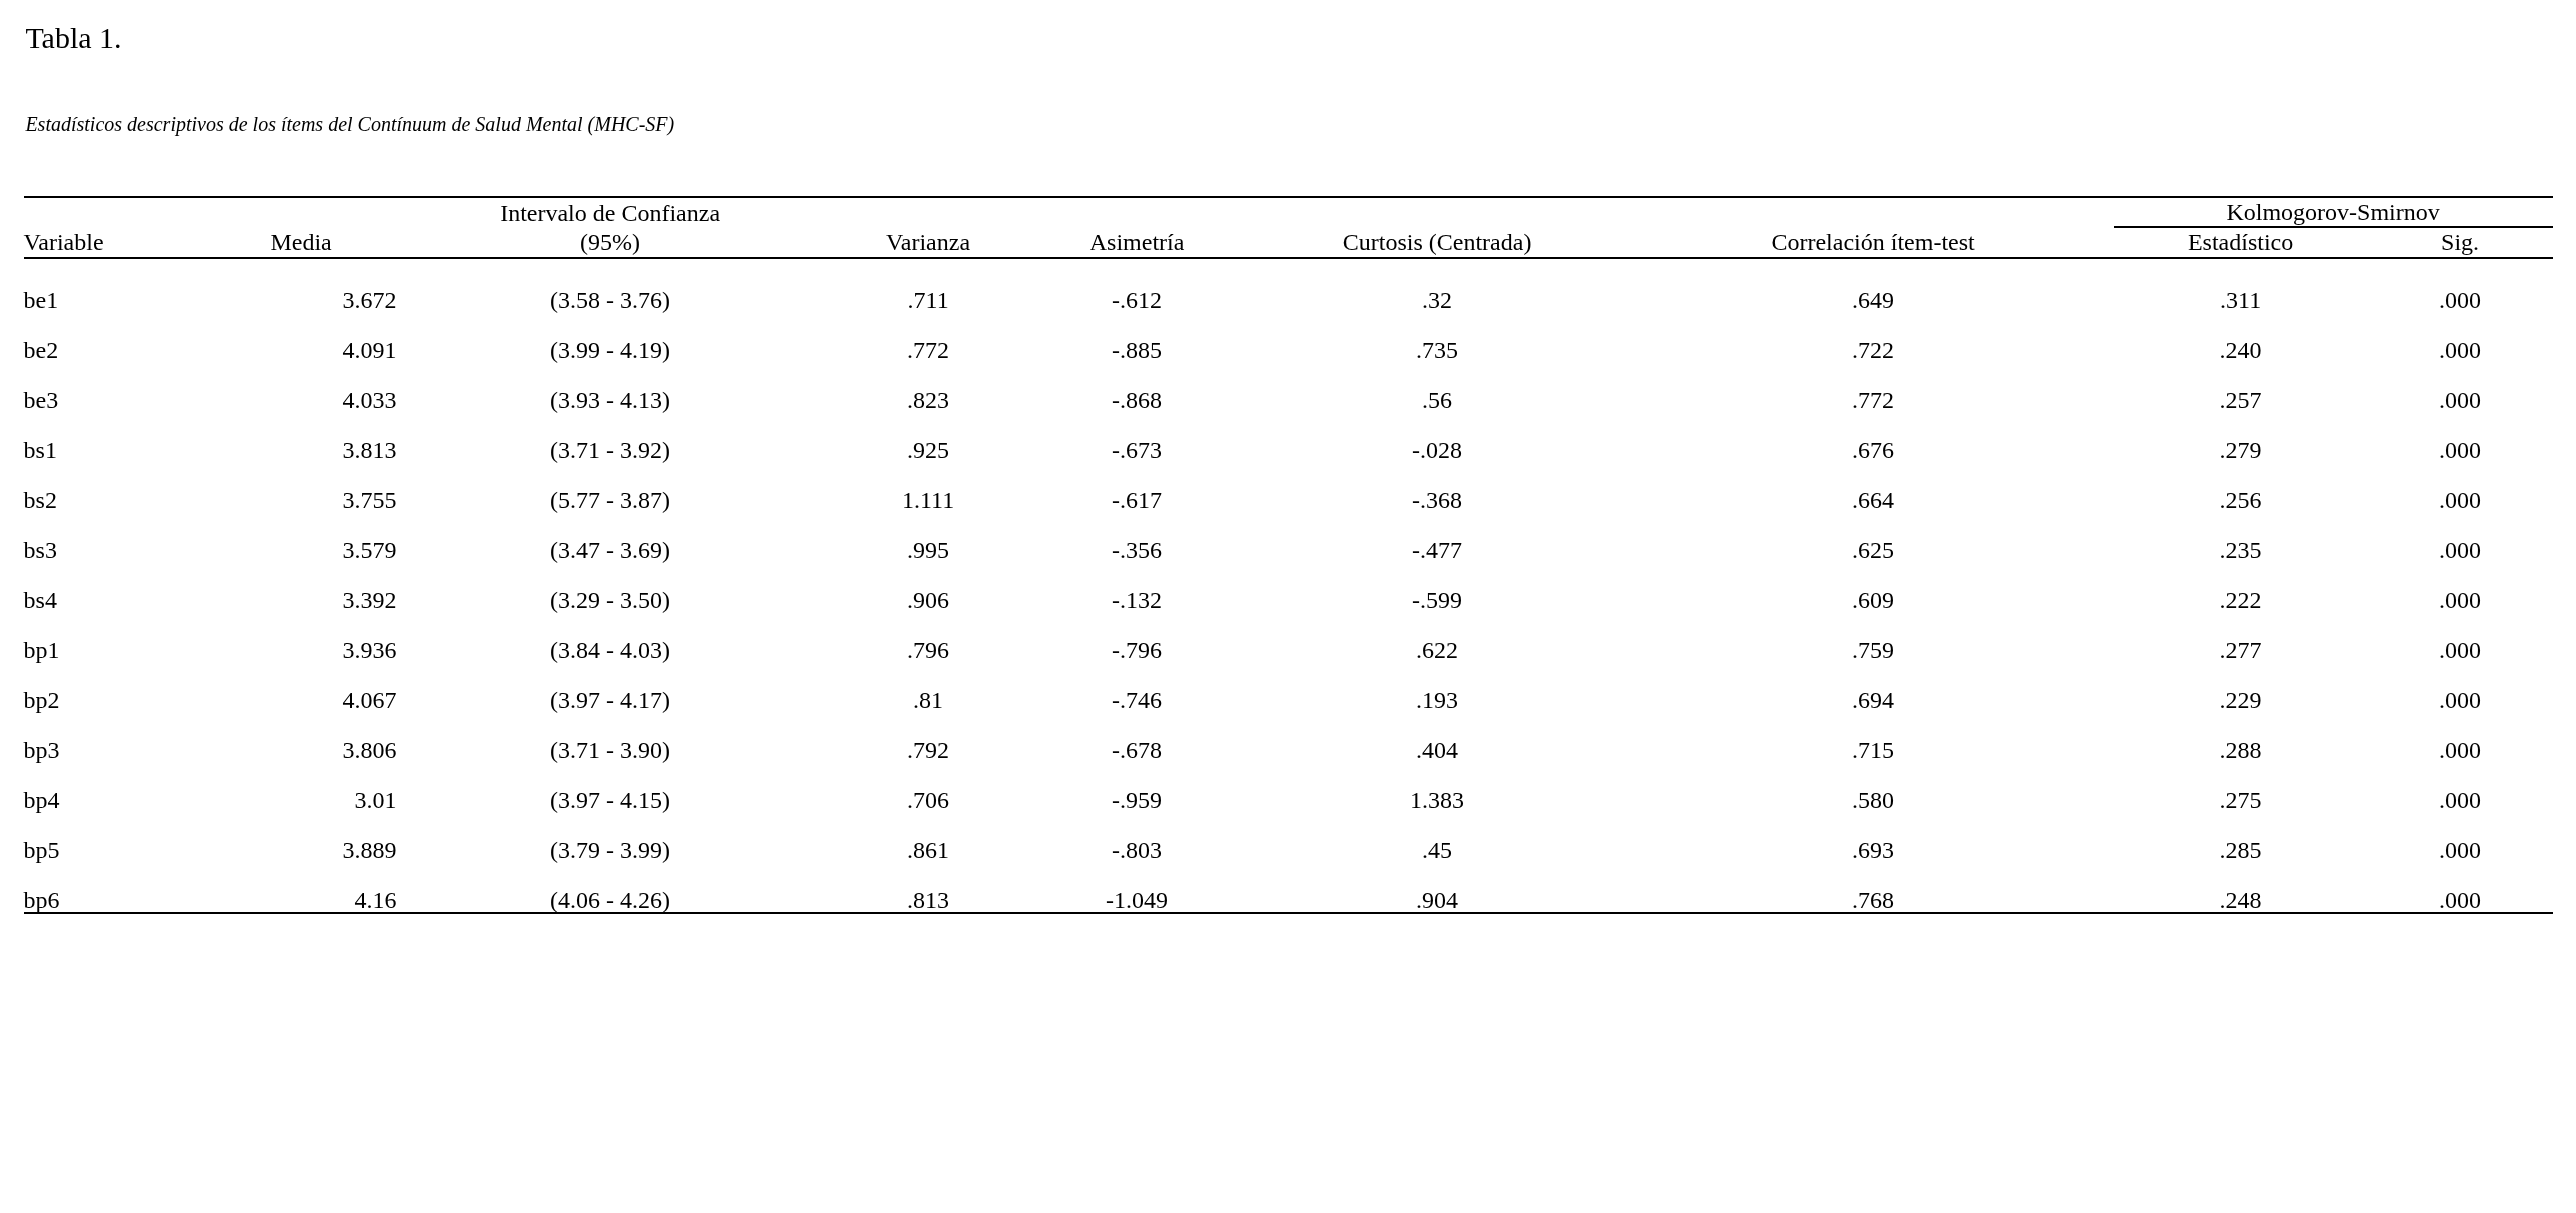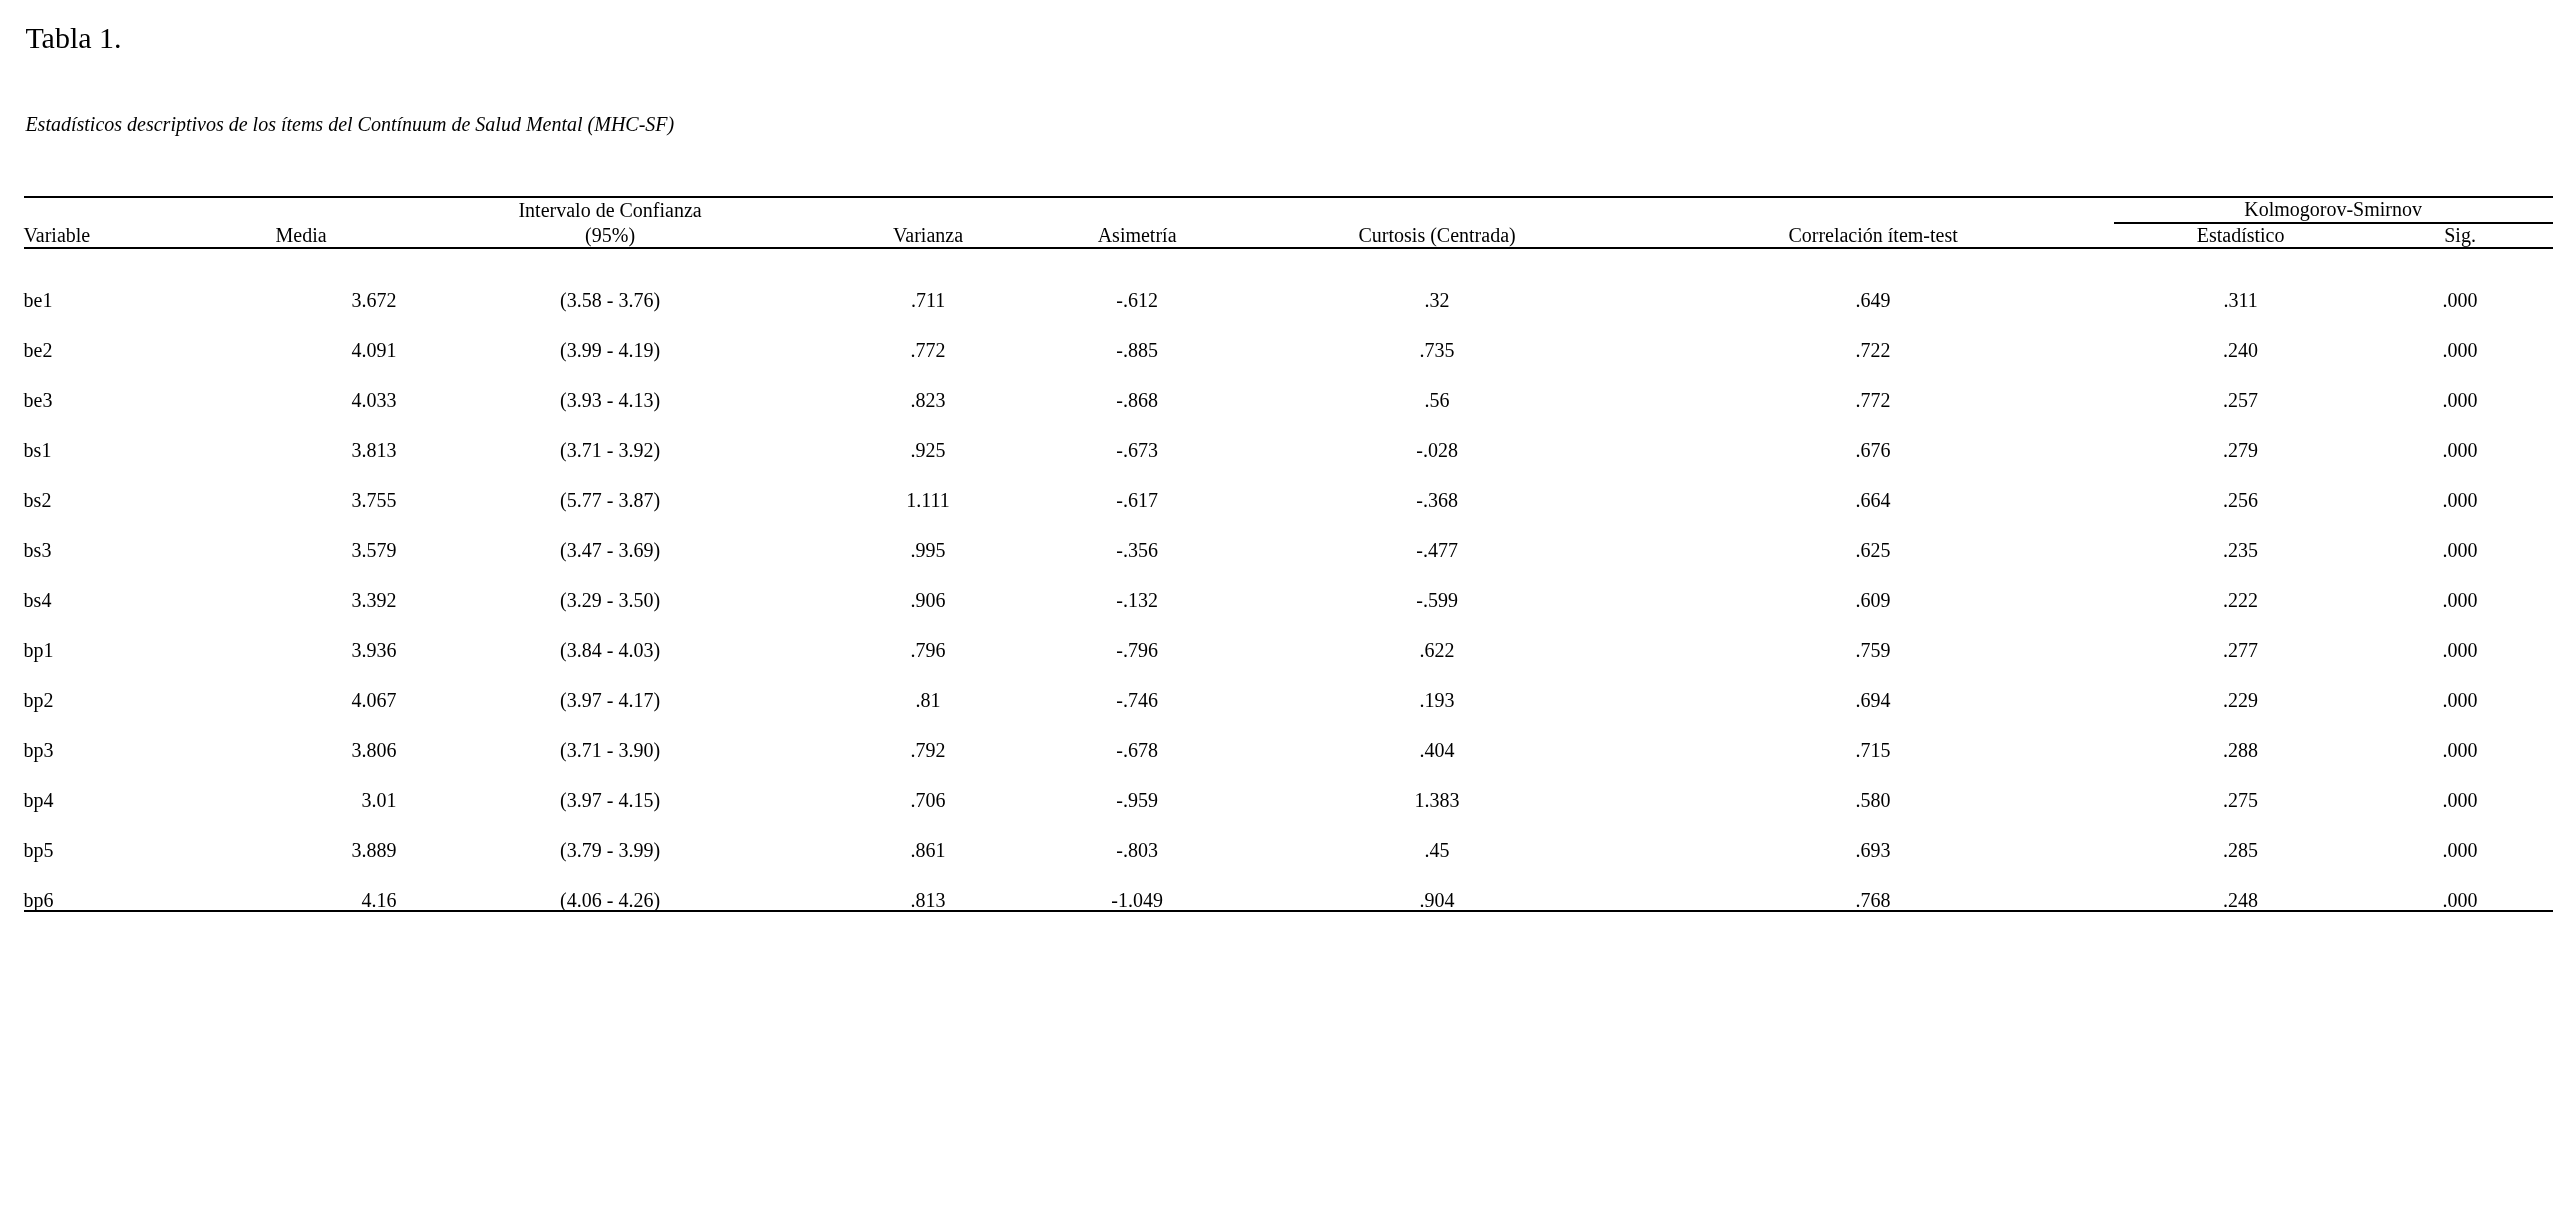--- a/index.html
+++ b/index.html
@@ -33,21 +33,21 @@
     margin: 56px 0 0 1.8px;
   }
   .table-wrap {
     margin-top: 60px;
     width: 2529px;
   }
   table.stats {
     border-collapse: collapse;
     width: 100%;
     table-layout: fixed;
-    font-size: 20px;
+    font-size: 24px;
   }
   table.stats th, table.stats td {
     padding: 0;
     vertical-align: bottom;
     font-weight: normal;
   }
   .rule-top td, .rule-top th { border-top: 2.7px solid #000; }
   .rule-bottom td, .rule-bottom th { border-bottom: 2.7px solid #000; }
 
   
@@ -65,21 +65,21 @@
     border-bottom: 2.7px solid #000;
   }
   .blank { border: none; }
 
   tbody td {
     text-align: center;
     line-height: 1.0;
     height: 50px;
     padding-top: 1.8px;
   }
-  tbody tr:first-child td { padding-top: 11px; }
+  tbody tr:first-child td { padding-top: 3px; }
   td.var { text-align: left; padding-left: 1.8px; }
   td.media { text-align: right; padding-right: 35px; }
   td.ci { text-align: center; }
   td.varianza { text-align: center; padding-right: 16.3px; }
 
   
   col.c-var { width: 182px; }
   col.c-media { width: 191px; }
   col.c-ci { width: 427px; }
   col.c-varianza { width: 209px; }

